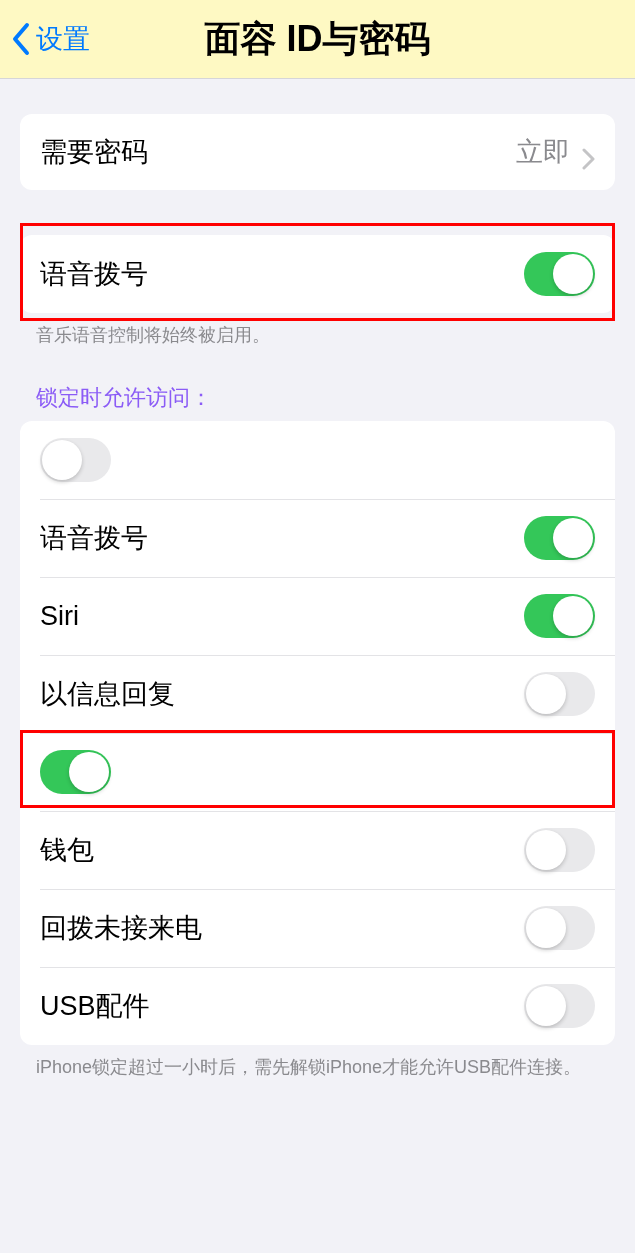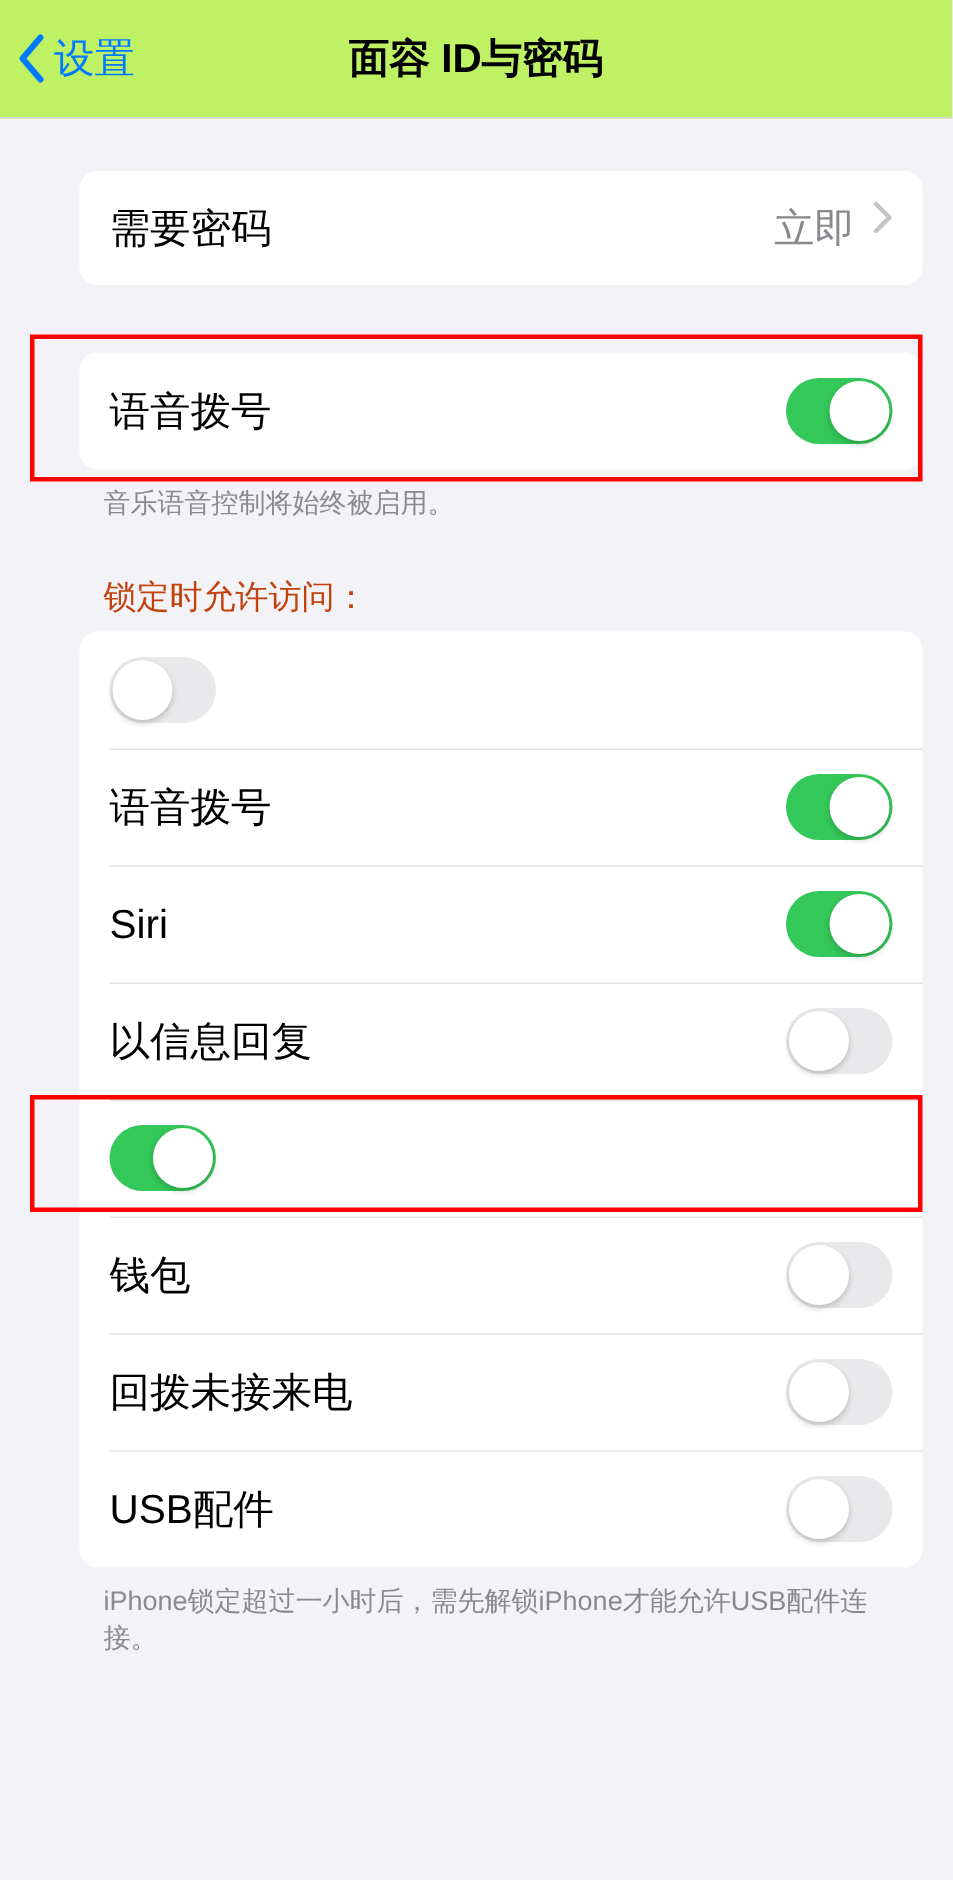--- a/index.html
+++ b/index.html
@@ -10,21 +10,21 @@
     }
     body {
       width: 635px;
       height: 1253px;
       font-family: -apple-system, "PingFang SC", "Helvetica Neue", sans-serif;
       background: #f2f2f7;
       overflow: hidden;
     }
     .header {
       height: 79px;
-      background: #bef264;
+      background: #fef9c3;
       border-bottom: 1px solid #d6d6d8;
       position: relative;
       display: flex;
       align-items: center;
       justify-content: center;
     }
     .back-button {
       position: absolute;
       left: 10px;
       top: 50%;
@@ -34,30 +34,29 @@
       color: #007aff;
       font-size: 27px;
       cursor: pointer;
     }
     .chevron-back {
       width: 20px;
       height: 34px;
       margin-right: 6px;
     }
     .header-title {
-      font-size: 27px;
+      font-size: 36px;
       font-weight: 600;
       color: #000;
     }
     .content {
       padding: 0;
     }
     .section {
       margin-top: 35px;
-      padding-left: 33px;
     }
     .section-first {
       margin-top: 35px;
     }
     .cell-group {
       background: #fff;
       border-radius: 12px;
       margin: 0 20px;
       overflow: hidden;
     }
@@ -77,21 +76,21 @@
       right: 0;
       height: 1px;
       background: #e3e3e6;
     }
     .cell-label {
       font-size: 27px;
       color: #000;
     }
     .cell-value {
       display: flex;
-      align-items: flex-start;
+      align-items: flex-end;
     }
     .detail-text {
       font-size: 27px;
       color: #8a8a8e;
       margin-right: 12px;
     }
     .chevron-right {
       width: 13px;
       height: 22px;
     }
@@ -125,21 +124,21 @@
       left: 2px;
     }
     .footer-text {
       font-size: 18px;
       color: #8a8a8e;
       padding: 10px 36px 0;
       line-height: 1.4;
     }
     .header-text {
       font-size: 22px;
-      color: #c2410c;
+      color: #8b5cf6;
       padding: 0 36px 8px;
     }
     .highlight-box {
       position: absolute;
       border: 3px solid #ff0000;
       pointer-events: none;
       z-index: 100;
     }
     .highlight-1 {
       left: 20px;

